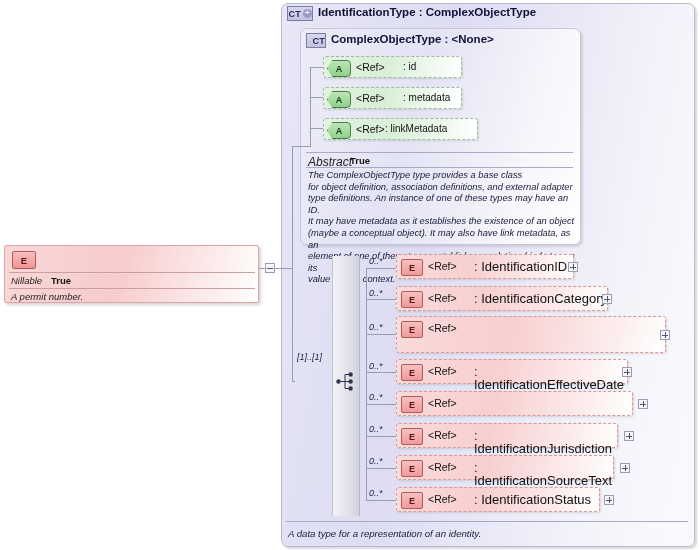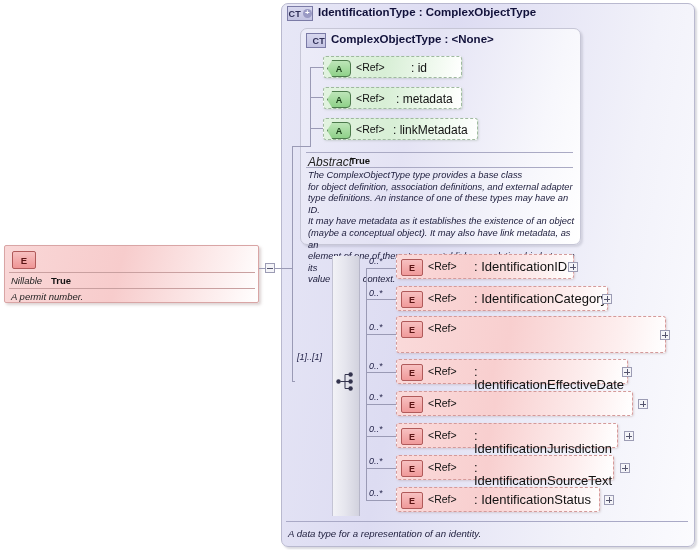--- a/index.html
+++ b/index.html
@@ -53,21 +53,21 @@
   .attr-badge{
     position:absolute;left:3px;top:3px;width:22px;height:15px;
     border:1px solid #4c7a4c;color:#163c16;
     background:linear-gradient(180deg,#bde5b8 0%,#8fd189 100%);
     border-radius:2px 4px 4px 2px;
     display:flex;align-items:center;justify-content:center;
     font-size:9px;font-weight:bold;
     clip-path:polygon(22% 0,100% 0,100% 100%,22% 100%,0 50%);
   }
   .attr-ref{position:absolute;left:32px;top:4px;font-size:10.5px;color:#111;}
-  .attr-name{position:absolute;top:4px;font-size:12px;color:#111;white-space:nowrap;margin-left:8px;}
+  .attr-name{position:absolute;top:4px;font-size:10px;color:#111;white-space:nowrap;}
 
   
   .elem-row{
     position:absolute;
     border:1px dashed #d49a9a;border-radius:3px;
     background:linear-gradient(100deg,#fadada 0%,#f8cfcf 42%,#fdeeee 82%,#ffffff 100%);
     box-shadow:1px 1px 2px rgba(150,120,120,.25);
     box-sizing:border-box;
   }
   .elem-badge{
@@ -170,21 +170,21 @@
 
   <div class="attr-row" style="left:323px;top:56px;width:139px;">
     <div class="attr-badge">A</div>
     <div class="attr-ref">&lt;Ref&gt;</div>
     <div class="attr-name" style="left:79px;">: id</div>
   </div>
 
   <div class="attr-row" style="left:323px;top:87px;width:139px;">
     <div class="attr-badge">A</div>
     <div class="attr-ref">&lt;Ref&gt;</div>
-    <div class="attr-name" style="left:64px;text-align:right;">: metadata</div>
+    <div class="attr-name" style="left:79px;text-align:right;">: metadata</div>
   </div>
 
   <div class="attr-row" style="left:323px;top:118px;width:155px;">
     <div class="attr-badge">A</div>
     <div class="attr-ref">&lt;Ref&gt;</div>
     <div class="attr-name" style="left:61px;">: linkMetadata</div>
   </div>
 
   <div class="doc-rule" style="left:306px;top:152px;width:267px;"></div>
   <div class="doc-k" style="left:308px;top:155px;">Abstract</div>

